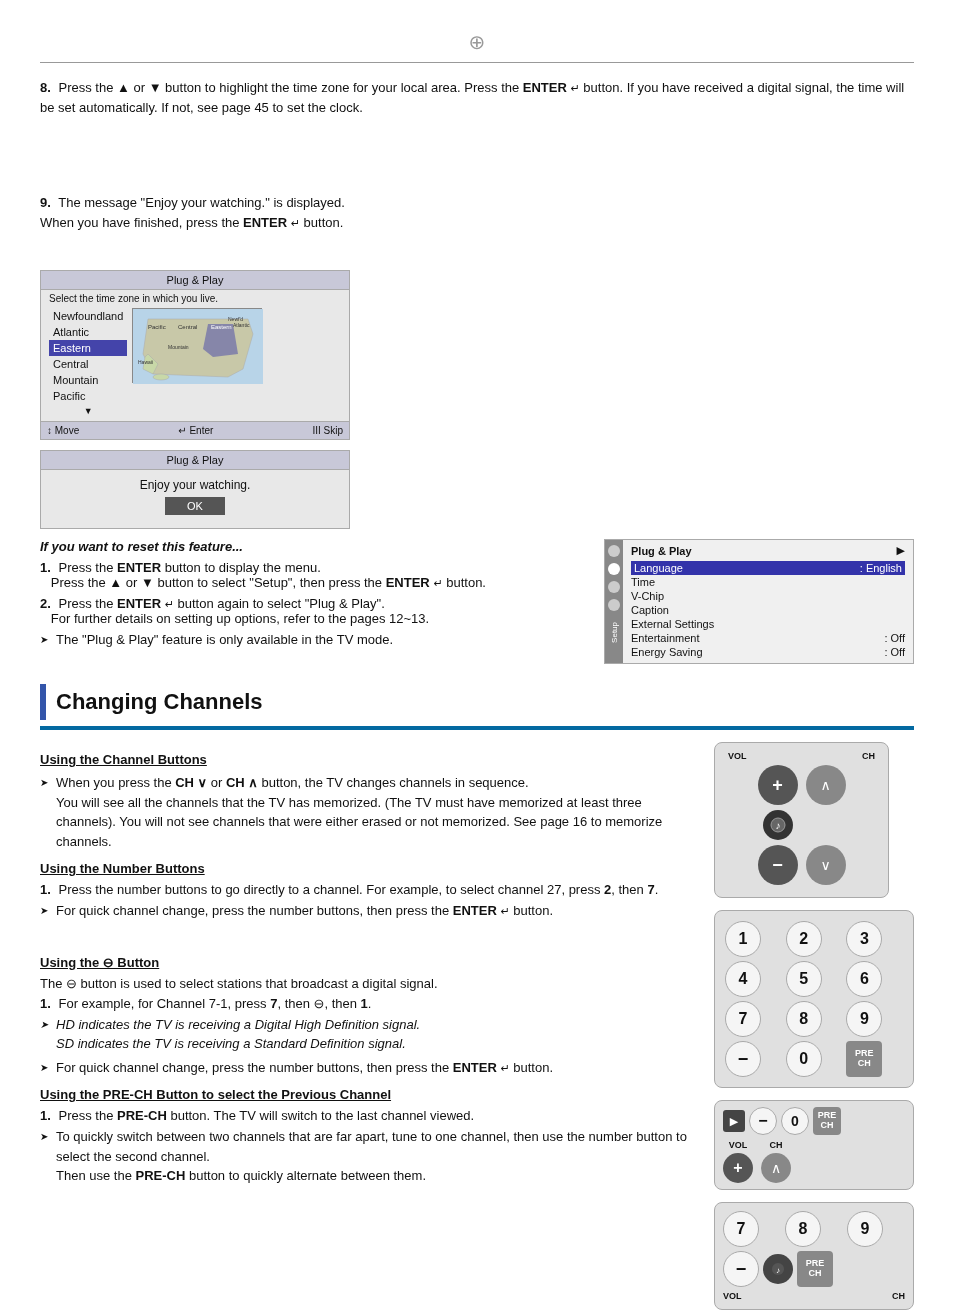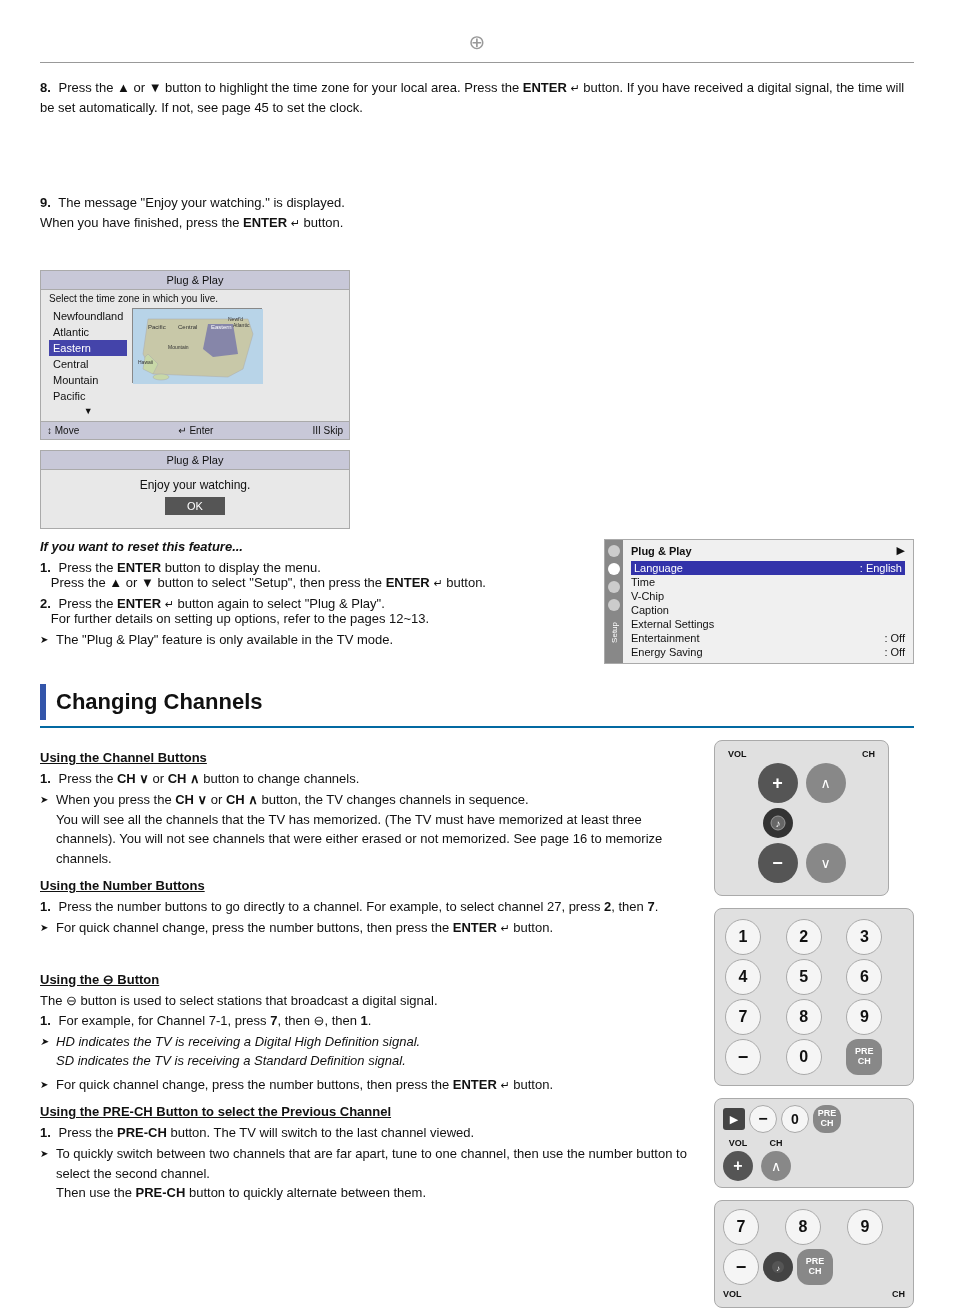--- a/index.html
+++ b/index.html
@@ -170,21 +170,21 @@
       background: #3333aa;
       color: #fff;
       padding: 1px 3px;
     }
 
     
     .changing-channels-header {
       display: flex;
       align-items: center;
       margin: 20px 0 12px 0;
-      border-bottom: 2px solid #0369a1;
+      border-bottom: 4px solid #0369a1;
       padding-bottom: 6px;
     }
     .section-blue-bar {
       width: 6px;
       height: 36px;
       background: #3355aa;
       margin-right: 10px;
     }
     .section-title {
       font-size: 22px;
@@ -282,21 +282,21 @@
       justify-content: center;
       font-size: 16px;
       font-weight: bold;
     }
     .numpad-btn.dash {
       font-size: 18px;
     }
     .precht-btn {
       width: 36px;
       height: 36px;
-      border-radius: 12px;
+      border-radius: 4px;
       background: #888;
       color: #fff;
       font-size: 9px;
       font-weight: bold;
       display: flex;
       align-items: center;
       justify-content: center;
       text-align: center;
       line-height: 1.1;
     }
@@ -535,24 +535,20 @@
       <div class="section-blue-bar"></div>
       <h1 class="section-title">Changing Channels</h1>
     </div>
 
     <div class="content-with-remote">
 
       <div class="content-left">
 
         <div>
           <div class="subsection-title">Using the Channel Buttons</div>
-          <div>
-            <span class="step-num">1.</span>
-            Press the <b>CH ∨</b> or <b>CH ∧</b> button to change channels.
-          </div>
           <div class="arrow-item" style="margin-top:4px;">
             When you press the <b>CH ∨</b> or <b>CH ∧</b> button, the TV changes channels in sequence.<br>
             You will see all the channels that the TV has memorized. (The TV must have memorized at least three channels). You will not see channels that were either erased or not memorized. See page 16 to memorize channels.
           </div>
         </div>
 
         <div style="margin-top:10px;">
           <div class="subsection-title">Using the Number Buttons</div>
           <div>
             <span class="step-num">1.</span>

